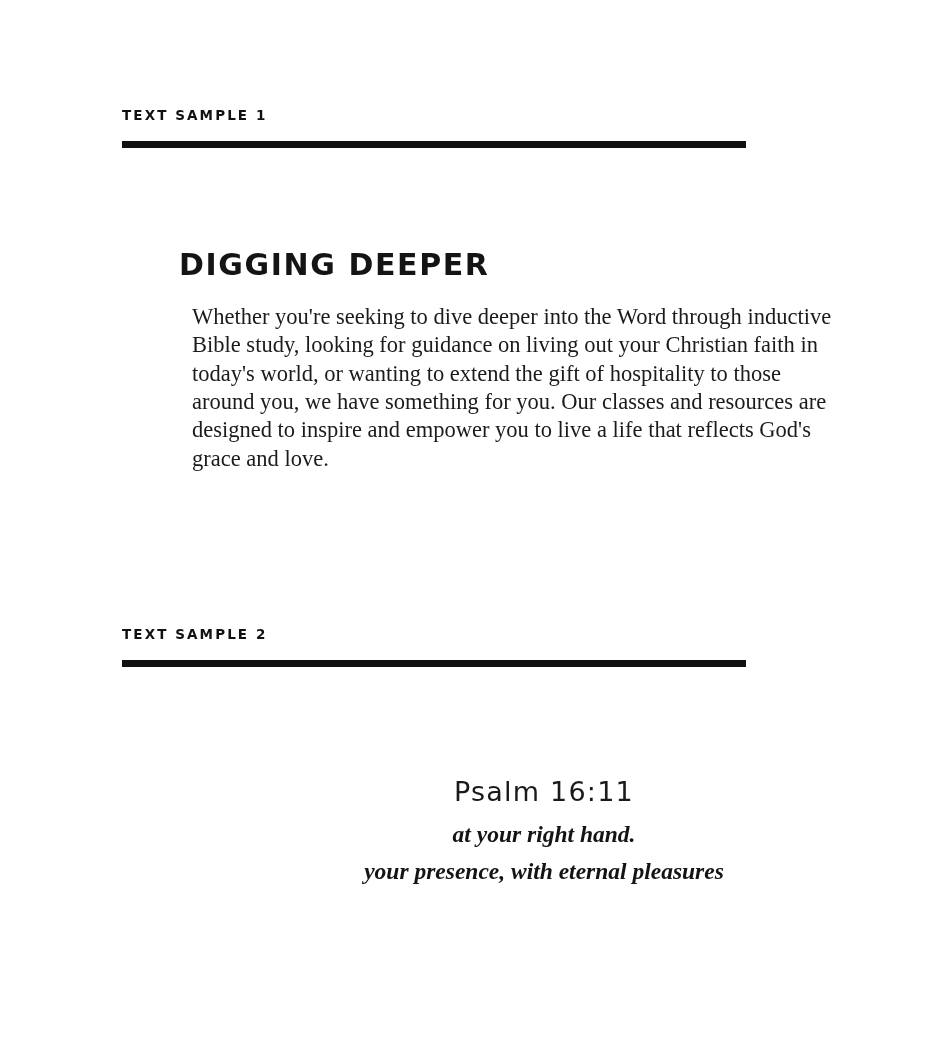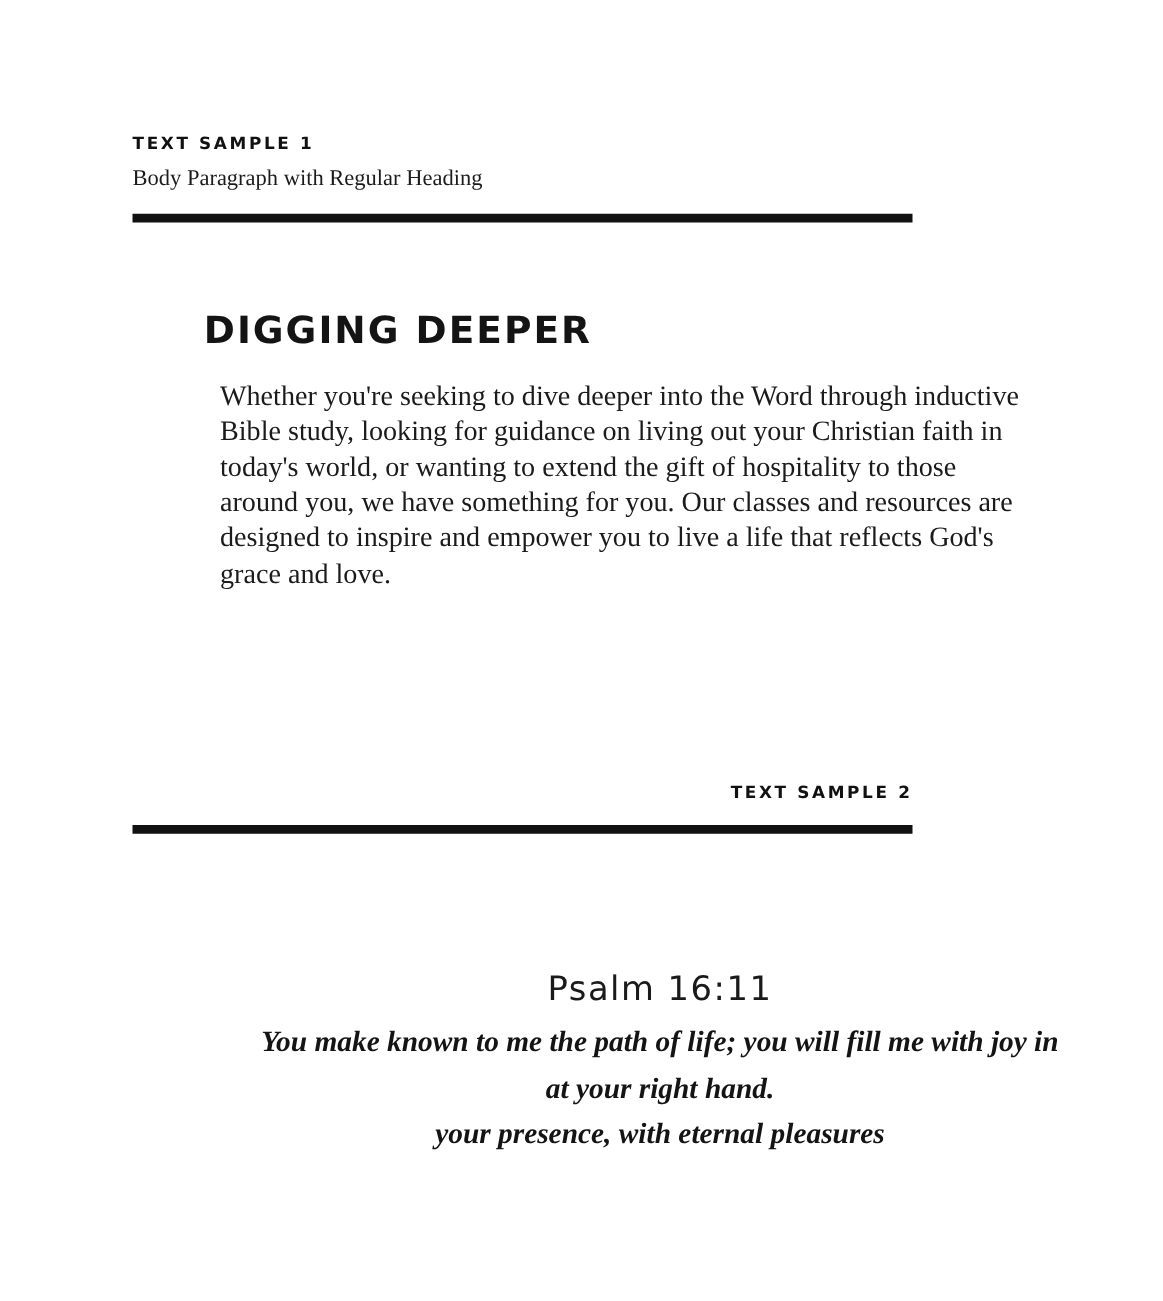--- a/index.html
+++ b/index.html
@@ -18,21 +18,21 @@
 
   .page {
     position: relative;
     width: 930px;
     height: 1041px;
     box-sizing: border-box;
   }
 
   .section {
     position: absolute;
-    left: 0;
+    left: 16px;
     width: 836px;
   }
 
   .label-block {
     padding-left: 106px;
     padding-right: 106px;
   }
 
   .sample-label {
     font-family: "DejaVu Sans", sans-serif;
@@ -110,39 +110,37 @@
   }
 </style>
 </head>
 <body>
 
 <div class="page">
 
   <div class="section" style="top:108px;">
     <div class="label-block">
       <p class="sample-label">TEXT SAMPLE 1</p>
-      <p class="sample-desc">Body Paragraph with Regular Heading</p>
     </div>
     <div class="rule"></div>
   </div>
 
   <div class="section specimen" style="top:248px;">
     <h2 class="specimen-heading">DIGGING DEEPER</h2>
     <p class="specimen-body">Whether you're seeking to dive deeper into the Word through inductive Bible study, looking for guidance on living out your Christian faith in today's world, or wanting to extend the gift of hospitality to those around you, we have something for you. Our classes and resources are designed to inspire and empower you to live a life that reflects God's grace and love.</p>
   </div>
 
-  <div class="section" style="top:627px;text-align:right;">
+  <div class="section" style="top:627px;">
     <div class="label-block">
       <p class="sample-label">TEXT SAMPLE 2</p>
     </div>
     <div class="rule"></div>
   </div>
 
   <div class="section quote-block" style="top:776px;">
     <p class="quote-title">Psalm 16:11</p>
     <div class="quote-text">
-      <div>You make known to me the path of life; you will fill me with joy in</div>
       <div>at your right hand.</div>
       <div>your presence, with eternal pleasures</div>
     </div>
   </div>
 
 </div>
 
 </body></html>

